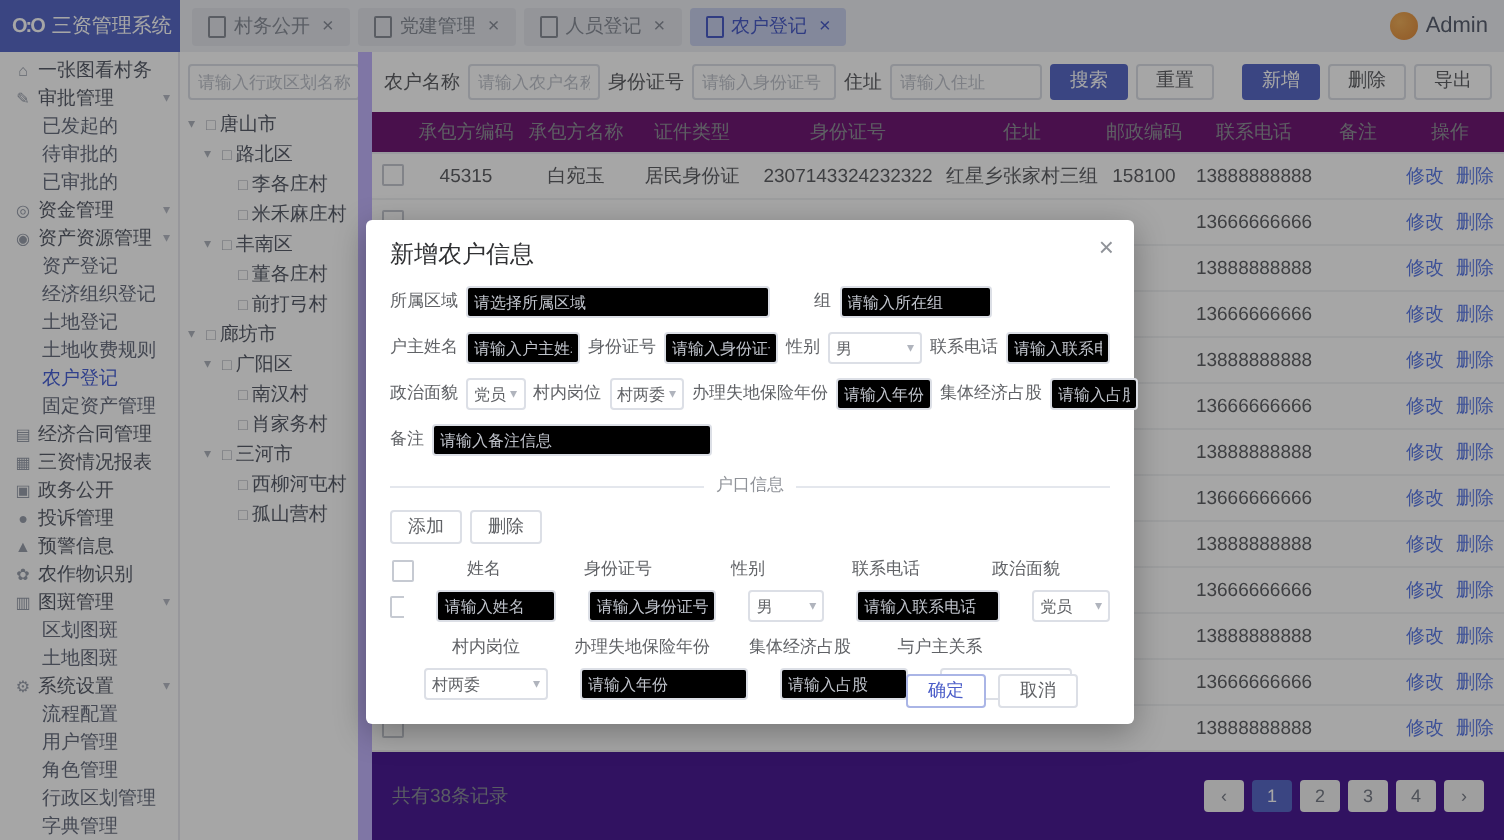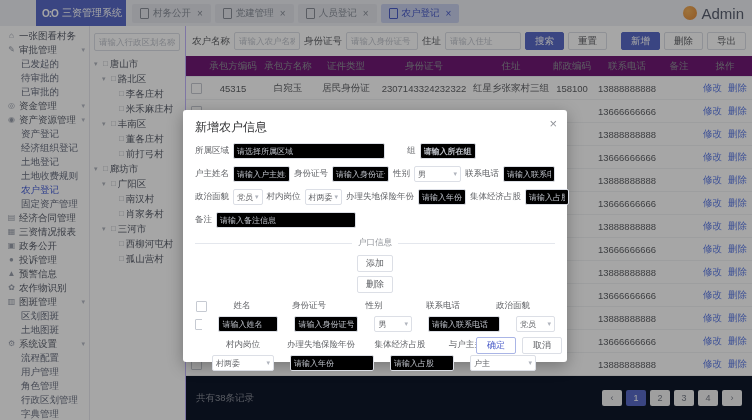--- a/index.html
+++ b/index.html
@@ -1,45 +1,45 @@
 <!DOCTYPE html>
 <html><head>
 <meta charset="utf-8">
 <style>
   html,body{margin:0;padding:0;width:752px;height:420px;overflow:hidden;
     font-family:"Liberation Sans","DejaVu Sans",sans-serif;background:#fff;}
   .app{position:relative;width:752px;height:420px;}
   
-  .topbar{height:26px;display:flex;background:#eef0f4;padding-left:36px;}
+  .topbar{height:26px;display:flex;background:#eef0f4;}
   .logo{width:90px;background:#5a6bc8;color:#fff;display:flex;align-items:center;gap:4px;
     padding-left:6px;box-sizing:border-box;font-size:10px;white-space:nowrap;}
   .logo-mark{font-weight:bold;font-size:10px;letter-spacing:-1px;}
   .tabstrip{flex:1;display:flex;align-items:center;padding-left:6px;position:relative;}
   .tab{display:flex;align-items:center;gap:4px;height:19px;padding:0 8px;margin-right:4px;
     background:#e3e5ec;color:#8a8f99;font-size:9.5px;border-radius:2px;cursor:pointer;}
   .tab.active{background:#c9d1ef;color:#4a5cc8;}
   .tab-ic{width:7px;height:9px;border:1px solid currentColor;border-radius:1px;display:inline-block;}
   .tab-x{font-size:10px;margin-left:2px;color:inherit;}
   .user{position:absolute;right:8px;top:0;height:26px;display:flex;align-items:center;gap:4px;}
   .avatar{width:14px;height:14px;border-radius:50%;
     background:radial-gradient(circle at 35% 35%,#f2b15c,#e08a3c);display:inline-block;}
-  .uname{font-size:15px;color:#5a6070;}
+  .uname{font-size:11px;color:#5a6070;}
   
   .body{display:flex;height:394px;}
   .sidebar{width:90px;background:#fff;border-right:1px solid #e9e9ee;box-sizing:border-box;
     padding-top:3px;font-size:9.5px;overflow:hidden;}
   .side-item{height:14px;line-height:14px;display:flex;align-items:center;gap:3px;
     padding-left:7px;color:#5a5f6b;position:relative;cursor:pointer;white-space:nowrap;}
   .side-ic{font-size:8px;color:#9aa0ad;width:9px;text-align:center;}
   .side-caret{position:absolute;right:4px;font-size:7px;color:#b8bcc6;}
   .side-sub{height:14px;line-height:14px;padding-left:21px;color:#6a7080;font-size:9.5px;
     cursor:pointer;white-space:nowrap;}
   .side-sub.active{color:#4a63d8;}
   
-  .treepanel{width:96px;border-right:1px solid #c4b5fd;box-sizing:border-box;padding:5px 4px;
+  .treepanel{width:96px;border-right:7px solid #c4b5fd;box-sizing:border-box;padding:5px 4px;
     background:#fff;overflow:hidden;}
   .tree-search{width:86px;height:18px;box-sizing:border-box;border:1px solid #dcdfe6;
     border-radius:2px;font-size:8.5px;padding:0 4px;color:#606266;outline:none;}
   .tree-search::placeholder{color:#c0c4cc;}
   #tree{margin-top:5px;}
   .tree-row{height:15px;line-height:15px;display:flex;align-items:center;gap:2px;
     font-size:9.5px;color:#5a5f6b;white-space:nowrap;cursor:pointer;}
   .tree-caret{font-size:7px;color:#b0b4bd;width:7px;}
   .tree-ficon{font-size:8px;color:#aeb2bb;}
   
@@ -60,21 +60,21 @@
   .thead{display:flex;align-items:center;height:20px;background:#701a75;color:#909399;
     border-bottom:1px solid #ebeef5;}
   .trow{display:flex;align-items:center;height:22px;border-bottom:1px solid #f2f3f5;color:#606266;}
   .cell{text-align:center;overflow:hidden;white-space:nowrap;box-sizing:border-box;}
   .w-cb{width:20px;}.w0{width:54px;}.w1{width:56px;}.w2{width:60px;}.w3{width:96px;}
   .w4{width:78px;}.w5{width:44px;}.w6{width:66px;}.w7{width:38px;}.w8{flex:1;}
   .cbx{display:inline-block;width:9px;height:9px;border:1px solid #c6cad2;border-radius:1px;
     vertical-align:middle;background:#fff;cursor:pointer;}
   .oplink{color:#5f7de8;margin:0 3px;cursor:pointer;}
   
-  .footerbar{height:44px;background:#0f172a;display:flex;align-items:center;padding:0 10px;
+  .footerbar{height:44px;background:#4c1d95;display:flex;align-items:center;padding:0 10px;
     font-size:9.5px;color:#8a8f99;border-top:1px solid #f0f0f0;}
   .pager{margin-left:auto;display:flex;gap:4px;align-items:center;}
   .pg{min-width:16px;height:16px;line-height:16px;text-align:center;background:#f4f4f5;
     color:#7a7f89;border-radius:2px;font-size:9px;cursor:pointer;padding:0 2px;}
   .pg.active{background:#5a6bc8;color:#fff;}
   
   .overlay{position:absolute;left:0;top:0;right:0;bottom:0;background:rgba(0,0,0,0.35);}
   .modal{position:absolute;left:183px;top:110px;width:384px;height:252px;background:#fff;
     border-radius:3px;box-shadow:0 4px 16px rgba(0,0,0,0.3);box-sizing:border-box;
     padding:9px 12px;font-size:9px;color:#606266;}
@@ -90,21 +90,21 @@
     font-size:8px;color:#606266;background:#fff;cursor:pointer;}
   .sel .car{font-size:7px;color:#b0b4bd;margin-left:2px;}
   .m-sec{display:flex;align-items:center;gap:6px;margin-top:9px;color:#909399;font-size:8.5px;}
   .m-sec .line{flex:1;height:1px;background:#e4e7ed;}
   .g-head{display:flex;align-items:center;gap:5px;margin-top:7px;color:#606266;font-size:8.5px;}
   .g-row{display:flex;align-items:center;gap:16px;margin-top:4px;}
   .gc{text-align:center;box-sizing:border-box;overflow:hidden;white-space:nowrap;}
   .gcb{width:12px;}.gc0{width:60px;}.gc1{width:64px;}.gc2{width:56px;}.gc3{width:72px;}.gc4{width:58px;}
   .g2c0{width:62px;}.g2c1{width:84px;}.g2c2{width:64px;}.g2c3{width:66px;}
   .g2-ind{margin-left:17px;}
-  .m-foot{position:absolute;right:5px;bottom:8px;display:flex;gap:6px;}
+  .m-foot{position:absolute;right:28px;bottom:8px;display:flex;gap:6px;}
   .mbtn{height:17px;line-height:15px;padding:0 10px;font-size:9px;border-radius:2px;
     box-sizing:border-box;border:1px solid #dcdfe6;background:#fff;color:#606266;cursor:pointer;}
   .mbtn.small{padding:0 8px;}
 </style>
 </head>
 <body>
 
 <div class="app">
 
   <div class="topbar">
@@ -499,21 +499,21 @@
 
   <div class="modal">
     <div class="m-title">新增农户信息</div>
     <span class="m-close">×</span>
 
     <div class="m-row">
       <span class="m-lb">所属区域</span>
       <input class="m-in" style="width: 152px;" placeholder="请选择所属区域">
       <span style="width:14px;"></span>
       <span class="m-lb">组</span>
-      <input class="m-in" style="width: 56px; font-weight: bold;" placeholder="请输入所在组">
+      <input class="m-in" style="width: 76px;" placeholder="请输入所在组">
     </div>
 
     <div class="m-row">
       <span class="m-lb">户主姓名</span>
       <input class="m-in" style="width: 57px;" placeholder="请输入户主姓名">
       <span class="m-lb">身份证号</span>
       <input class="m-in" style="width: 57px;" placeholder="请输入身份证号">
       <span class="m-lb">性别</span>
       <span class="sel" style="width:50px;">
         <span>男</span>
@@ -544,21 +544,21 @@
       <span class="m-lb">备注</span>
       <input class="m-in" style="width: 140px;" placeholder="请输入备注信息">
     </div>
 
     <div class="m-sec">
       <span class="line"></span>
       <span>户口信息</span>
       <span class="line"></span>
     </div>
 
-    <div class="m-row" style="margin-top:6px;flex-direction:column;">
+    <div class="m-row" style="margin-top:6px;">
       <button class="mbtn small">添加</button>
       <button class="mbtn small">删除</button>
     </div>
 
     <div class="g-head">
       <span class="gcb gc"><span class="cbx"></span></span>
       <span class="gc gc0">姓名</span>
       <span class="gc gc1">身份证号</span>
       <span class="gc gc2">性别</span>
       <span class="gc gc3">联系电话</span>

